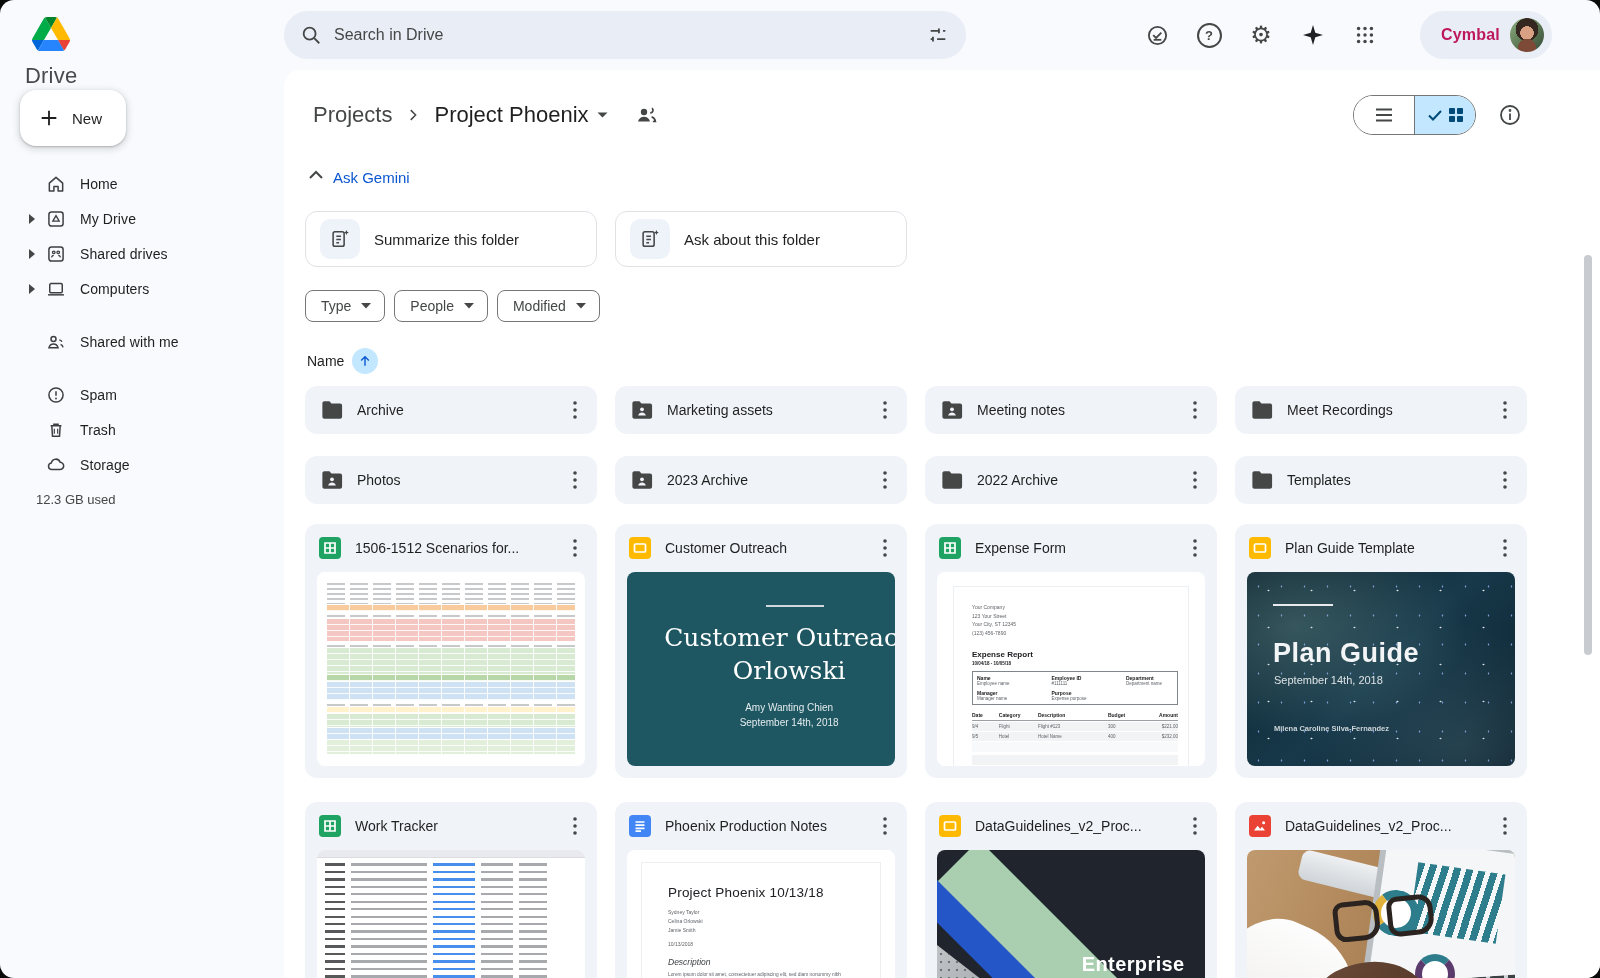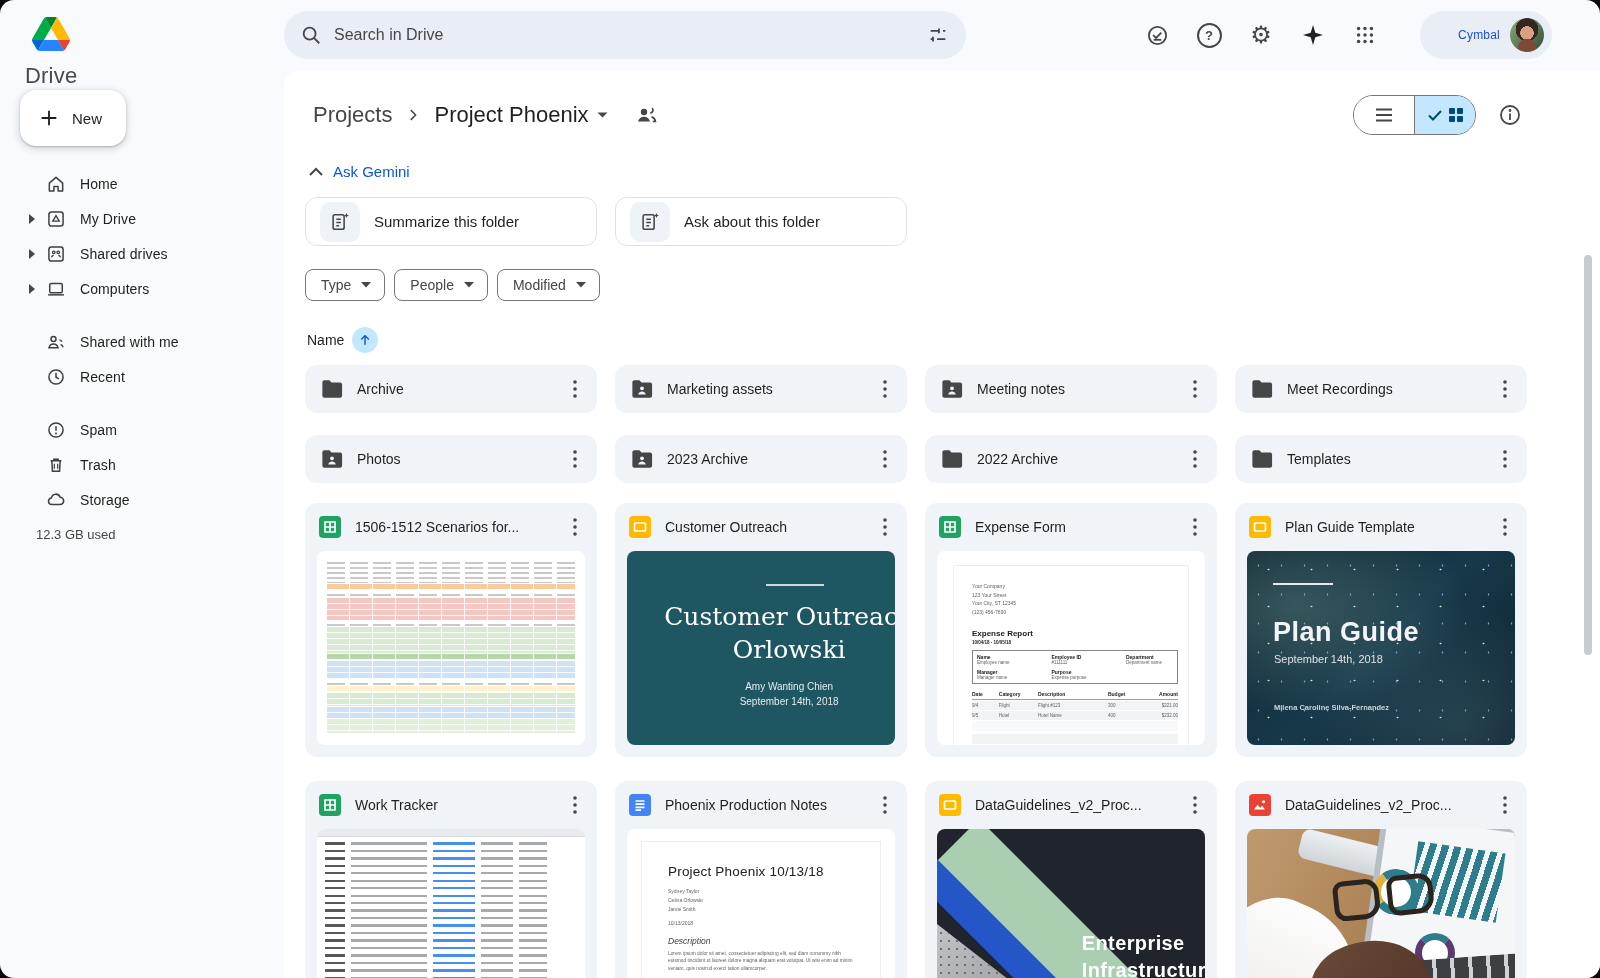--- a/index.html
+++ b/index.html
@@ -12,21 +12,21 @@
   .brand-name{font-size:22px;color:#47494d;letter-spacing:.2px;}
   .searchbar{position:absolute;left:284px;top:11px;width:682px;height:48px;background:#e9eef6;border-radius:24px;display:flex;align-items:center;padding:0 8px 0 16px;box-sizing:border-box;}
   .searchbar input{flex:1;border:none;outline:none;background:transparent;font-size:16px;color:#1f1f1f;font-family:"Liberation Sans",sans-serif;margin-left:10px;}
   .searchbar input::placeholder{color:#444746;opacity:1;}
   .icon-btn{width:40px;height:40px;border-radius:50%;display:flex;align-items:center;justify-content:center;color:#444746;cursor:pointer;background:transparent;border:none;}
   .top-icons{position:absolute;right:48px;top:15px;display:flex;align-items:center;gap:12px;}
   .glyph-icon{font-size:20px;line-height:1;color:#444746;}
   .help-circle{width:21px;height:21px;border:2px solid #444746;border-radius:50%;display:flex;align-items:center;justify-content:center;font-size:13px;font-weight:bold;color:#444746;}
   .account-pill{position:absolute;right:48px;top:11px;height:48px;min-width:132px;background:#e9eef6;border-radius:24px;display:flex;align-items:center;justify-content:flex-end;gap:10px;padding:0 8px 0 20px;box-sizing:border-box;cursor:pointer;}
   .top-icons{right:215px;}
-  .cymbal{font-size:12px;font-weight:normal;color:#1d4ed8;letter-spacing:.2px;}
+  .cymbal{font-size:16px;font-weight:bold;color:#be185d;letter-spacing:.2px;}
   .avatar{width:34px;height:34px;border-radius:50%;background:
       radial-gradient(circle at 50% 88%, #7d4a38 0 26%, transparent 27%),
       radial-gradient(circle at 50% 44%, #d9a184 0 26%, transparent 27%),
       radial-gradient(circle at 50% 34%, #33271f 0 40%, transparent 41%),
       linear-gradient(135deg,#8fae7f,#55704f 60%,#394d3b);}
   
   .sidebar{position:absolute;top:70px;left:0;width:284px;bottom:0;}
   .new-btn{position:absolute;left:20px;top:20px;height:56px;padding:0 24px 0 18px;border-radius:16px;background:#fff;border:none;display:flex;align-items:center;gap:12px;font-size:15px;font-weight:500;color:#1f1f1f;box-shadow:0 1px 2px rgba(60,64,67,.3),0 2px 6px 2px rgba(60,64,67,.15);cursor:pointer;font-family:"Liberation Sans",sans-serif;}
   .nav{position:absolute;top:96px;left:0;right:12px;}
   .nav-item{display:flex;align-items:center;height:35px;padding-left:28px;border-radius:0 18px 18px 0;cursor:pointer;}
@@ -45,23 +45,23 @@
   .crumb-sep{color:#444746;display:flex;}
   .share-people{margin-left:14px;color:#444746;cursor:pointer;}
   .header-right{display:flex;align-items:center;gap:22px;}
   .seg-toggle{display:flex;border:1px solid #747775;border-radius:999px;overflow:hidden;height:38px;cursor:pointer;}
   .seg{display:flex;align-items:center;justify-content:center;gap:7px;width:60px;}
   .seg.list{background:#fff;color:#444746;}
   .seg.grid{background:#c2e7ff;color:#004a77;border-left:1px solid #747775;}
   .info-btn{color:#444746;cursor:pointer;background:none;border:none;padding:0;}
   
   .gemini-row{display:flex;align-items:center;gap:10px;padding:28px 0 0 25px;cursor:pointer;}
-  .gemini-label{font-size:15px;font-weight:500;color:#0b57d0;}
+  .gemini-label{font-size:15px;font-weight:500;color:#0b57d0;margin-top:6px;}
   .suggestions{display:flex;gap:18px;margin:17px 0 0 21px;}
-  .suggest-card{width:292px;height:49px;background:#fff;border:1px solid #dfe1e5;border-radius:12px;display:flex;align-items:center;gap:14px;padding:0 14px;box-sizing:border-box;cursor:pointer;}
+  .suggest-card{width:292px;height:56px;background:#fff;border:1px solid #dfe1e5;border-radius:12px;display:flex;align-items:center;gap:14px;padding:0 14px;box-sizing:border-box;cursor:pointer;margin-top:8px;}
   .suggest-ic{width:40px;height:40px;border-radius:10px;background:#eef2f9;display:flex;align-items:center;justify-content:center;color:#444746;flex:none;}
   .suggest-label{font-size:15px;color:#1f1f1f;}
   
   .filters{display:flex;gap:9px;margin:23px 0 0 21px;}
   .chip{height:32px;border:1px solid #747775;border-radius:8px;background:#fff;display:flex;align-items:center;gap:10px;padding:0 13px 0 15px;font-size:14px;color:#444746;cursor:pointer;font-family:"Liberation Sans",sans-serif;}
   .sort-row{display:flex;align-items:center;gap:8px;margin:26px 0 12px 23px;cursor:pointer;}
   .sort-label{font-size:14px;font-weight:500;color:#1f1f1f;}
   .sort-arrow{width:26px;height:26px;border-radius:50%;background:#c2e7ff;display:flex;align-items:center;justify-content:center;color:#0b57d0;}
   
   .grid4{display:grid;grid-template-columns:repeat(4,292px);column-gap:18px;margin-left:21px;}
@@ -295,30 +295,20 @@
       <div class="nav-item">
         <span class="nav-caret"></span>
         <span class="nav-ic">
             <svg width="20" height="20" viewBox="0 0 24 24" fill="none" stroke="currentColor" stroke-width="1.8">
               <circle cx="9" cy="8.5" r="3"></circle>
               <path d="M3.5 19c.8-3 3-4.6 5.5-4.6s4.7 1.6 5.5 4.6z"></path>
               <path d="M16 9.5c1.4.2 2.6 1 3.2 2.2M17.5 14.8c1.6.6 2.7 1.9 3 3.7" stroke-width="1.6"></path>
             </svg>
           </span>
         <span class="nav-label">Shared with me</span>
-      </div>
-      <div class="nav-item">
-        <span class="nav-caret"></span>
-        <span class="nav-ic">
-            <svg width="20" height="20" viewBox="0 0 24 24" fill="none" stroke="currentColor" stroke-width="1.8">
-              <circle cx="12" cy="12" r="8.5"></circle>
-              <path d="M12 7v5.3l3.5 2"></path>
-            </svg>
-          </span>
-        <span class="nav-label">Recent</span>
       </div>
 
       <div class="nav-gap"></div>
 
       <div class="nav-item">
         <span class="nav-caret"></span>
         <span class="nav-ic">
             <svg width="20" height="20" viewBox="0 0 24 24" fill="none" stroke="currentColor" stroke-width="1.8">
               <circle cx="12" cy="12" r="8.5"></circle>
               <path d="M12 7.5v5.5"></path>

